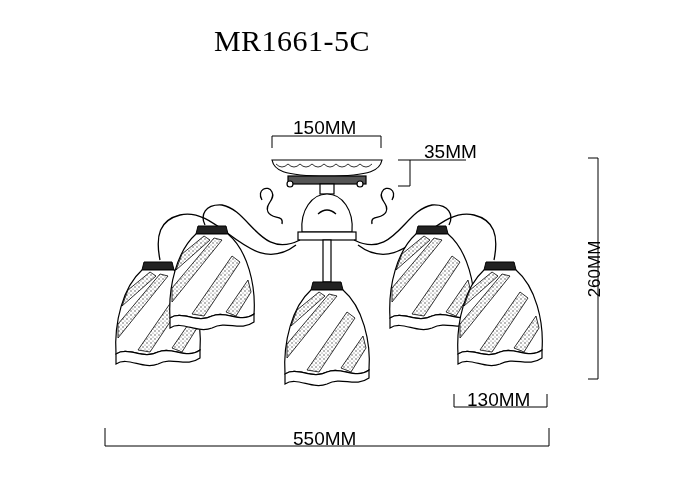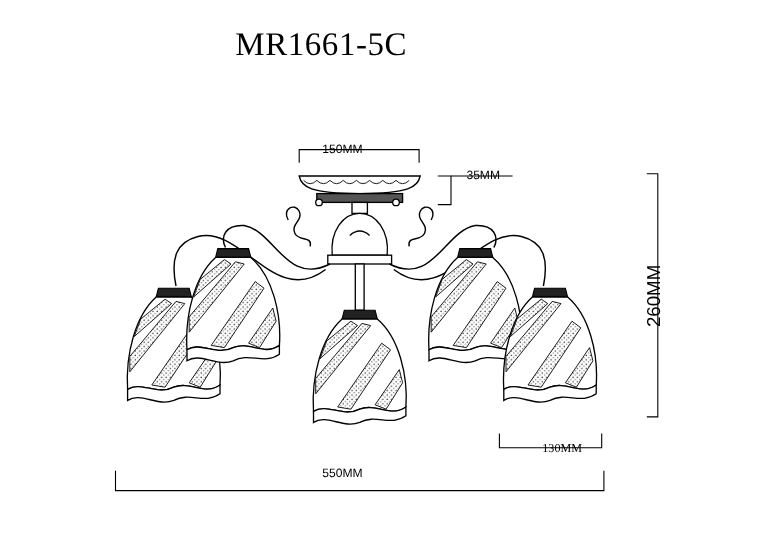--- a/index.html
+++ b/index.html
@@ -1,20 +1,20 @@
 <!DOCTYPE html>
 <html><head>
 <meta charset="utf-8">
 <style>
   html, body { margin: 0; padding: 0; background: #ffffff; }
   body { width: 700px; height: 494px; position: relative; overflow: hidden;
          font-family: "Liberation Sans", sans-serif; color: #000; }
   .title { position: absolute; left: 0; width: 584px; top: 24px; text-align: center;
            font-family: "Liberation Serif", serif; font-size: 30px; letter-spacing: 0.5px; }
-  .dim { position: absolute; font-size: 11px; line-height: 1; white-space: nowrap; margin-top: 13px; }
+  .dim { position: absolute; font-size: 19px; line-height: 1; white-space: nowrap; }
   svg.drawing { position: absolute; left: 0; top: 0; }
   .vlabel { position: absolute; font-size: 17px; transform: rotate(-90deg); transform-origin: center; white-space: nowrap; }
 </style>
 </head>
 <body>
 
 <div class="title">MR1661-5C</div>
 
 <svg class="drawing" width="700" height="494" viewBox="0 0 700 494">
   <defs>
@@ -72,14 +72,14 @@
     <path d="M410,160 H466"></path>
     <path d="M588,158 H598 V379 H588"></path>
     <path d="M454,394 V407 H547 V394"></path>
     <path d="M105,428 V446 H549 V428"></path>
   </g>
 </svg>
 
 <div class="dim" style="left:293px; top:118px;">150MM</div>
 <div class="dim" style="left:424px; top:142px;">35MM</div>
 <div class="vlabel" style="left:567px; top:259px;">260MM</div>
-<div class="dim" style="left:493px; top:390px;font-family:Liberation Serif, serif;">130MM</div>
-<div class="dim" style="left:293px; top:413px;">550MM</div>
+<div class="dim" style="left:467px; top:390px;">130MM</div>
+<div class="dim" style="left:293px; top:429px;">550MM</div>
 
 </body></html>

